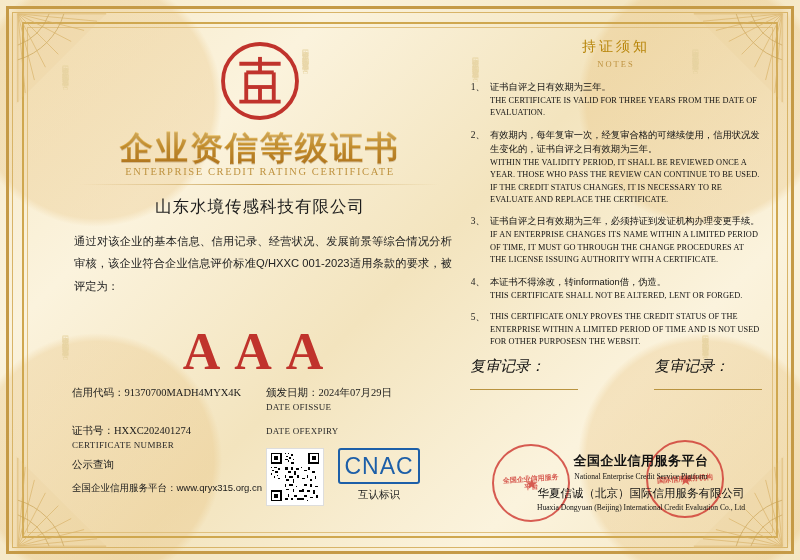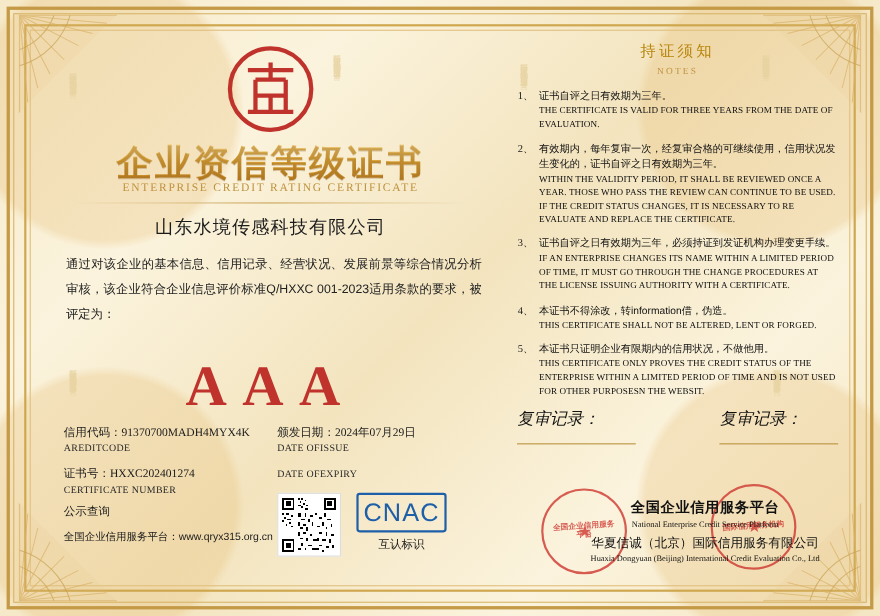--- a/index.html
+++ b/index.html
@@ -41,21 +41,21 @@
   .fan.br{right:16px;bottom:12px;transform:scale(-1,-1);}
 
   
   .wm{position:absolute;color:#e6d2a0;font-size:7px;letter-spacing:1px;
       writing-mode:vertical-rl;opacity:.85;font-family:"Liberation Sans",sans-serif;}
 
   .inner{
     position:absolute;left:34px;top:34px;right:34px;bottom:34px;
   }
   .left{
-    position:absolute;left:2px;top:0;width:420px;height:100%;
+    position:absolute;left:16px;top:0;width:420px;height:100%;
   }
   .right{
     position:absolute;right:0;top:0;width:300px;height:100%;
   }
   .divider{
     position:absolute;left:436px;top:10px;bottom:10px;width:1px;
     background:linear-gradient(#e2c894,#d7b570,#e2c894);
     opacity:.0;
   }
 
@@ -281,21 +281,20 @@
       <div class="company">山东水境传感科技有限公司</div>
 
       <div class="para">通过对该企业的基本信息、信用记录、经营状况、发展前景等综合情况分析审核，该企业符合企业信息评价标准Q/HXXC 001-2023适用条款的要求，被评定为：</div>
 
       <div class="grade">AAA</div>
 
       <div class="fields">
         <div class="frow">
           <div class="fcol">
             <div class="fl-cn"><span>信用代码：</span><span class="fl-val">91370700MADH4MYX4K</span></div>
-            <div class="fl-en">AREDITCODE</div>
           </div>
           <div class="fcol">
             <div class="fl-cn"><span>颁发日期：</span><span class="fl-val">2024年07月29日</span></div>
             <div class="fl-en">DATE OFISSUE</div>
           </div>
         </div>
         <div class="frow">
           <div class="fcol">
             <div class="fl-cn"><span>证书号：</span><span class="fl-val">HXXC202401274</span></div>
             <div class="fl-en">CERTIFICATE NUMBER</div>
@@ -422,21 +421,20 @@
         <div class="note">
           <div class="num">4、</div>
           <div class="body">
             <div class="cn">本证书不得涂改，转information借，伪造。</div>
             <div class="en">THIS CERTIFICATE SHALL NOT BE ALTERED, LENT OR FORGED.</div>
           </div>
         </div>
         <div class="note">
           <div class="num">5、</div>
           <div class="body">
-            <div class="cn">本证书只证明企业有限期内的信用状况，不做他用。</div>
             <div class="en">THIS CERTIFICATE ONLY PROVES THE CREDIT STATUS OF THE ENTERPRISE WITHIN A LIMITED PERIOD OF TIME AND IS NOT USED FOR OTHER PURPOSESN THE WEBSIT.</div>
           </div>
         </div>
       </div>
 
       <div class="review">
         <div class="rv">
           <span>复审记录：</span>
           <span class="ln"></span>
         </div>

